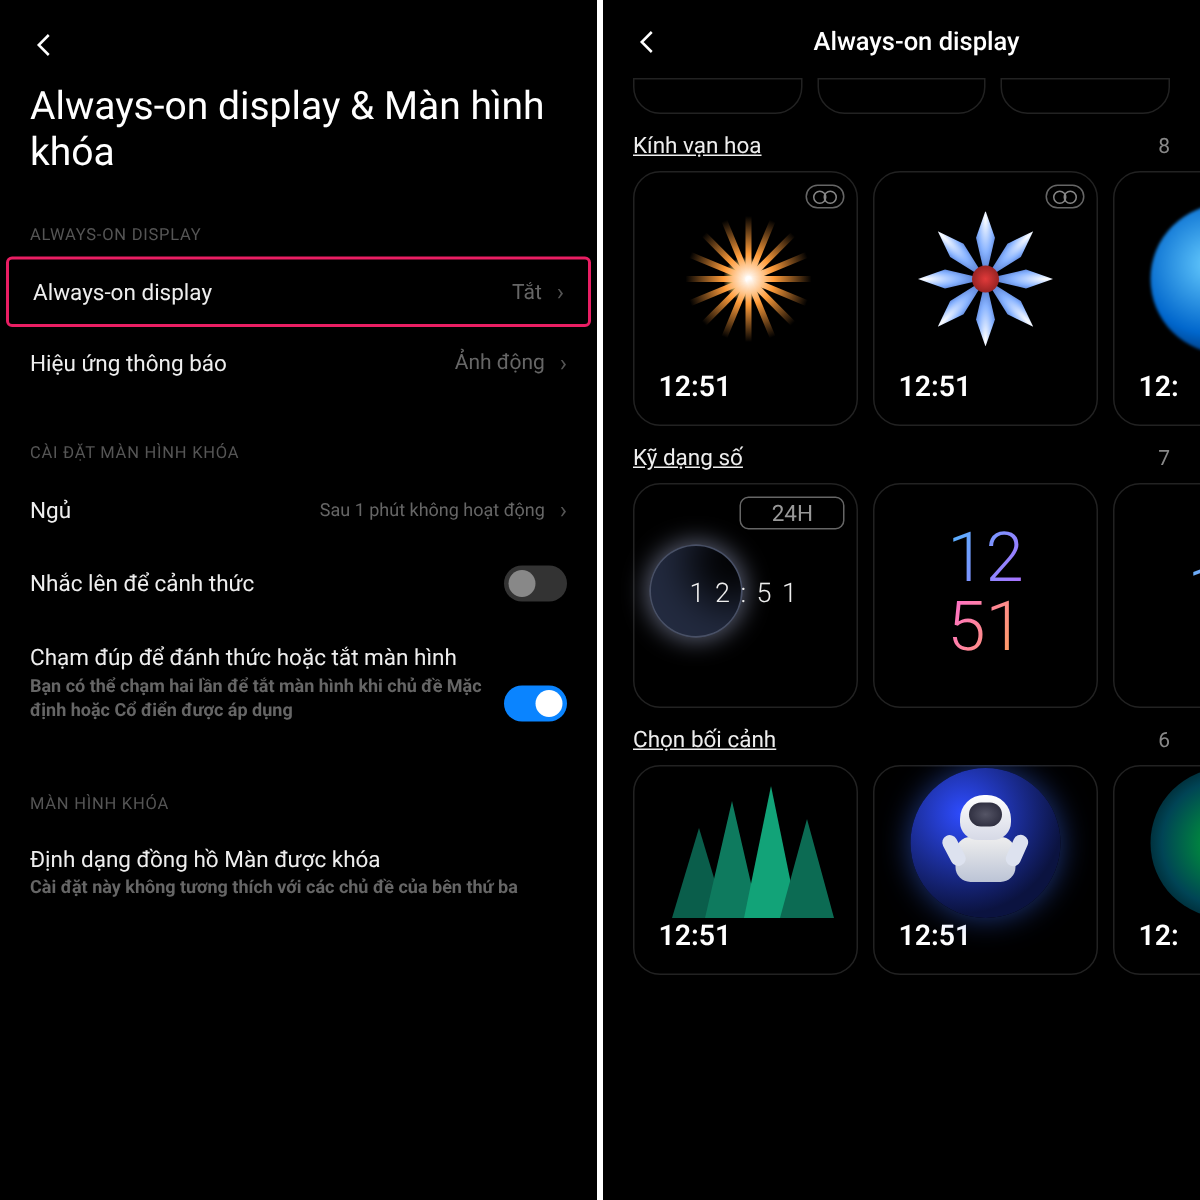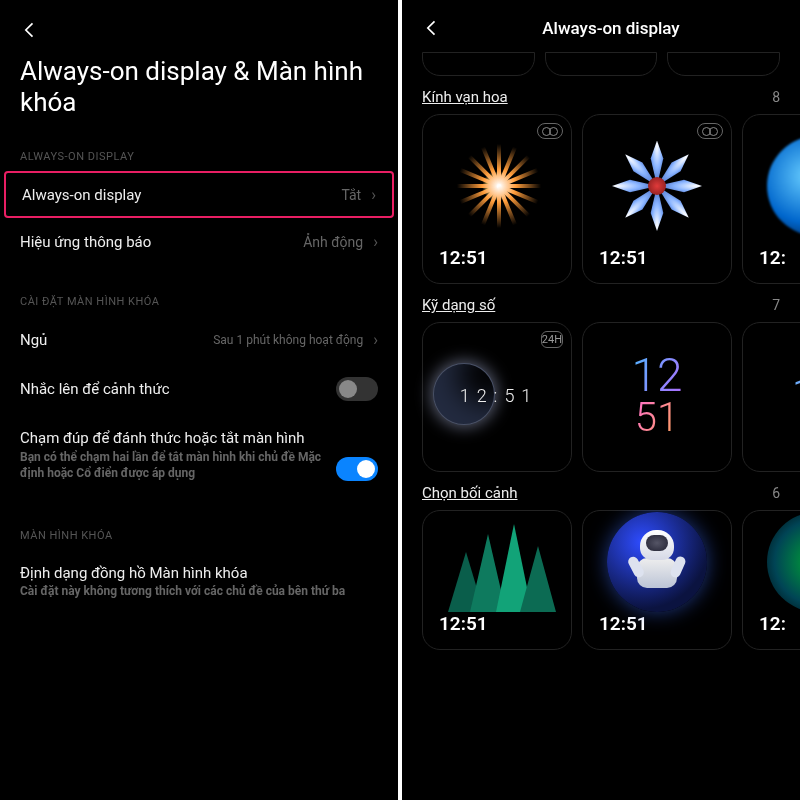--- a/index.html
+++ b/index.html
@@ -173,22 +173,22 @@
     }
     .anim-badge::after {
       content: '';
       width: 7px; height: 7px; border-radius: 50%; border: 1px solid #888; margin-left: -2px;
     }
     .badge-24h {
       position: absolute;
       top: 8px; right: 8px;
       border: 1px solid #666;
       border-radius: 6px;
-      font-size: 11px;
-      padding: 1px 0;
+      font-size: 15px;
+      padding: 1px 20px;
       color: #999;
     }
     
     .mandala-a {
       width: 85px; height: 85px; position: relative;
     }
     .mandala-a .spike {
       position: absolute; left: 50%; top: 50%; width: 4px; height: 42px;
       background: linear-gradient(to top, rgba(255,140,50,0), #ff9c3a 60%, #fff);
       transform-origin: 50% 0%;
@@ -237,21 +237,21 @@
       font-weight: 300;
       color: #eee;
       margin-left: 4px;
     }
     .neon {
       font-weight: 300;
       text-align: center;
       line-height: 1;
     }
     .neon .n1 { font-size: 46px; background: linear-gradient(120deg,#4db8ff,#b36bff); -webkit-background-clip: text; color: transparent; }
-    .neon .n2 { font-size: 40px; background: linear-gradient(120deg,#ff6bd6,#ffa64d); -webkit-background-clip: text; color: transparent; }
+    .neon .n2 { font-size: 46px; background: linear-gradient(120deg,#ff6bd6,#ffa64d); -webkit-background-clip: text; color: transparent; }
     .neon-part {
       font-size: 46px; font-weight: 300;
       background: linear-gradient(120deg,#4db8ff,#ff6bd6);
       -webkit-background-clip: text; color: transparent;
     }
     
     .forest {
       width: 110px; height: 90px; position: relative;
     }
     .tree {
@@ -336,21 +336,21 @@
       <div class="setting-label" style="line-height:1.25">Chạm đúp để đánh thức hoặc tắt màn hình</div>
       <div class="setting-sub">Bạn có thể chạm hai lần để tắt màn hình khi chủ đề Mặc định hoặc Cổ điển được áp dụng</div>
     </div>
     <div class="toggle on" style="margin-top:14px"></div>
   </div>
 
   <div class="section-label" style="margin-top:22px">MÀN HÌNH KHÓA</div>
 
   <div class="setting-row" style="align-items:flex-start">
     <div class="label-block">
-      <div class="setting-label">Định dạng đồng hồ Màn hình khóa</div>
+      <div class="setting-label">Định dạng đồng hồ Màn được khóa</div>
       <div class="setting-sub">Cài đặt này không tương thích với các chủ đề của bên thứ ba</div>
     </div>
   </div>
 </div>
 
 <div class="screen">
   <div class="header">
     <div class="back-arrow" style="margin:0">
       <svg viewBox="0 0 24 24" fill="none" stroke="#fff" stroke-width="2">
           <path d="M15 4 L7 12 L15 20"></path>

